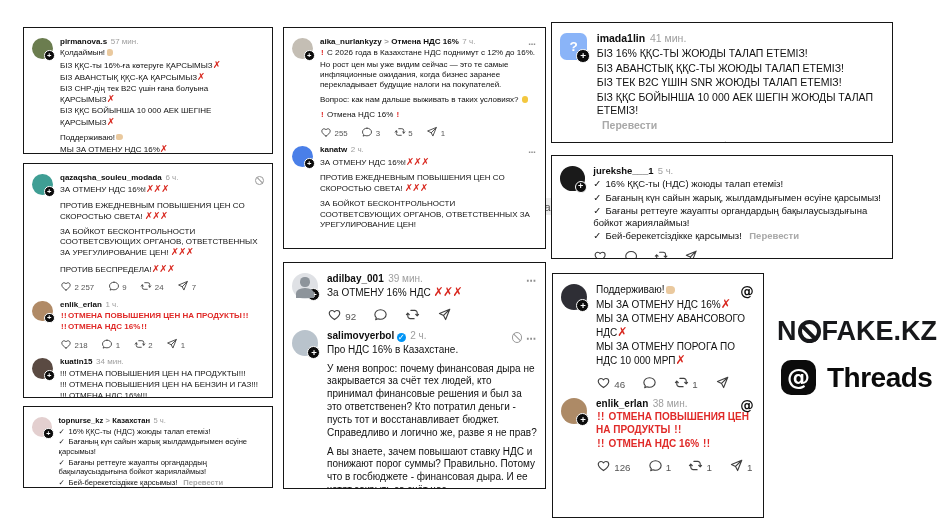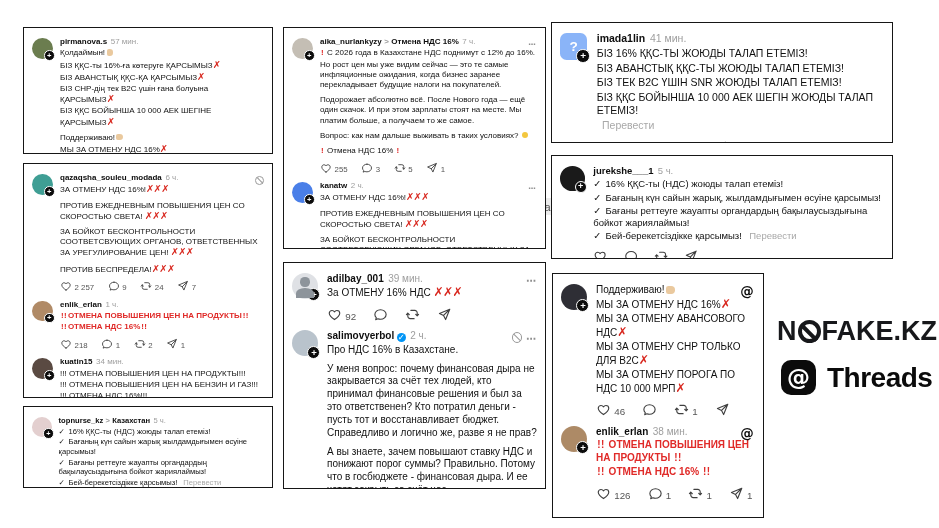--- a/index.html
+++ b/index.html
@@ -31,21 +31,21 @@
   .line{margin-top:0.12em;color:#101010;}
   .line.gap{margin-top:0.62em;}
   .line.red{color:#e02a28;font-weight:bold;}
   .tk-x{color:#d8261d;font-weight:900;font-size:1.22em;line-height:1;letter-spacing:-0.06em;}
   .tk-bang{color:#e02a28;font-weight:900;letter-spacing:0.04em;margin:0 0.12em;}
   .tk-check{color:#1d1d1d;font-weight:bold;margin-right:0.18em;}
   .tk-muscle{display:inline-block;width:0.85em;height:0.8em;background:#eac99e;
              border-radius:28% 46% 46% 28%;margin-left:0.18em;vertical-align:-0.05em;}
   .tk-think{display:inline-block;width:0.85em;height:0.85em;background:#f3c73f;border-radius:50%;
             vertical-align:-0.08em;margin-left:0.1em;}
-  .tk-tr{color:#a8a8a8;margin-left:0.5em;font-weight:normal;}
+  .tk-tr{color:#a8a8a8;margin-left:0.5em;font-weight:bold;}
   .tk-badge{color:#8d8d8d;background:#f0f0f0;border-radius:3px;padding:0 0.3em;font-size:0.9em;margin-left:0.3em;}
   .reactions{display:flex;gap:1.7em;margin:0.7em 0 0.15em 3.5em;align-items:center;}
   .rgroup{display:flex;align-items:flex-end;gap:0.32em;color:#4c4c4c;}
   .ricon{display:block;}
   .ricon svg{width:1.5em;height:1.5em;display:block;fill:none;stroke:#3f3f3f;stroke-width:1.2;
              stroke-linecap:round;stroke-linejoin:round;}
   .cnt{font-size:0.98em;color:#555;}
   .corner{position:absolute;right:0;top:7px;color:#8f8f8f;letter-spacing:0.1em;font-weight:bold;}
   .corner.threads{color:#0d0d0d;font-weight:bold;font-size:1.35em;top:4px;
                   font-family:"DejaVu Sans",sans-serif;}
@@ -212,21 +212,20 @@
       <div class="card" style="left: 283px; top: 27px; width: 263px; height: 222px; font-size: 8px;">
         <div class="post">
           <div class="avatar" style="background: rgb(196, 190, 180);">
             <span class="plus">+</span>
           </div>
           <div class="head"><span class="user">aika_nurlankyzy</span><span class="sep">&gt;</span><span class="topic">Отмена НДС 16%</span><span class="time">7 ч.</span></div>
           <span class="corner">⋯</span>
           <div class="body">
             <div class="line"><span class="tk-bang">!</span> С 2026 года в Казахстане НДС поднимут с 12% до 16%.</div>
             <div class="line">Но рост цен мы уже видим сейчас — это те самые инфляционные ожидания, когда бизнес заранее перекладывает будущие налоги на покупателей.</div>
-            <div class="line gap">Подорожает абсолютно всё. После Нового года — ещё один скачок. И при этом зарплаты стоят на месте. Мы платим больше, а получаем то же самое.</div>
             <div class="line gap">Вопрос: как нам дальше выживать в таких условиях? <span class="tk-think"></span></div>
             <div class="line gap"><span class="tk-bang">!</span> Отмена НДС 16% <span class="tk-bang">!</span></div>
           </div>
           <div class="reactions">
             <span class="rgroup">
               <span class="ricon">
                 <svg viewBox="0 0 16 16">
                   <path d="M8 13.4C5.3 11.6 2.4 9.4 2.4 6.7c0-1.7 1.3-3 3-3 1.05 0 2 .55 2.6 1.45C8.6 4.25 9.55 3.7 10.6 3.7c1.7 0 3 1.3 3 3 0 2.7-2.9 4.9-5.6 6.7z"></path>
                 </svg>
               </span>
@@ -459,21 +458,20 @@
       <div class="card" style="left: 552px; top: 273px; width: 212px; height: 245px; font-size: 10px;">
         <div class="post">
           <div class="avatar" style="background: rgb(46, 46, 53);">
             <span class="plus">+</span>
           </div>
           <span class="corner threads">@</span>
           <div class="body">
             <div class="line">Поддерживаю!<span class="tk-muscle"></span></div>
             <div class="line">МЫ ЗА ОТМЕНУ НДС 16%<span class="tk-x">✗</span></div>
             <div class="line">МЫ ЗА ОТМЕНУ АВАНСОВОГО НДС<span class="tk-x">✗</span></div>
-            <div class="line">МЫ ЗА ОТМЕНУ СНР ТОЛЬКО ДЛЯ B2C<span class="tk-x">✗</span></div>
             <div class="line">МЫ ЗА ОТМЕНУ ПОРОГА ПО НДС 10 000 МРП<span class="tk-x">✗</span></div>
           </div>
           <div class="reactions">
             <span class="rgroup">
               <span class="ricon">
                 <svg viewBox="0 0 16 16">
                   <path d="M8 13.4C5.3 11.6 2.4 9.4 2.4 6.7c0-1.7 1.3-3 3-3 1.05 0 2 .55 2.6 1.45C8.6 4.25 9.55 3.7 10.6 3.7c1.7 0 3 1.3 3 3 0 2.7-2.9 4.9-5.6 6.7z"></path>
                 </svg>
               </span>
               <span class="cnt">46</span>

